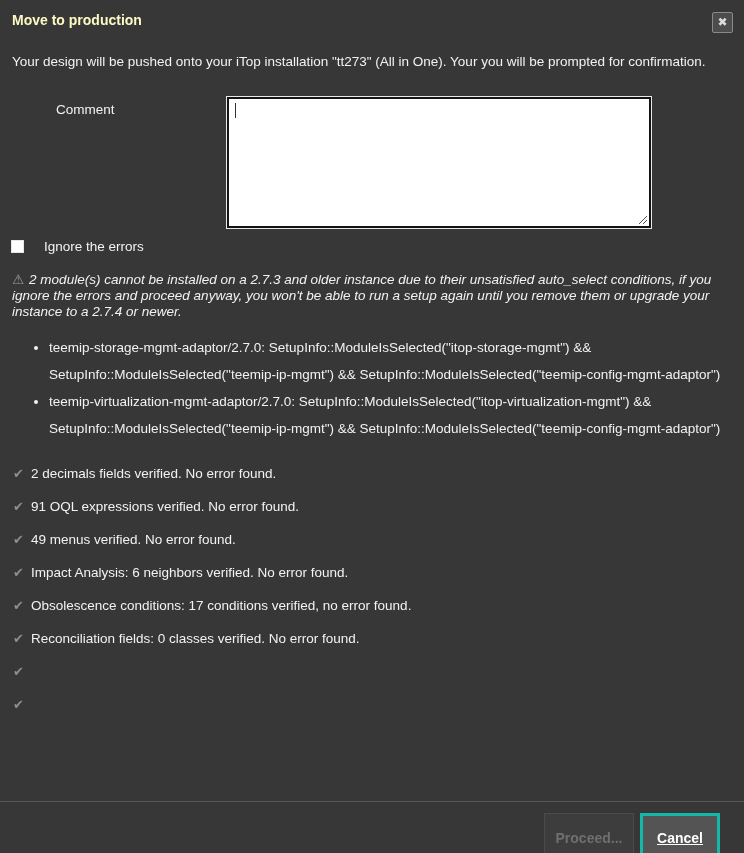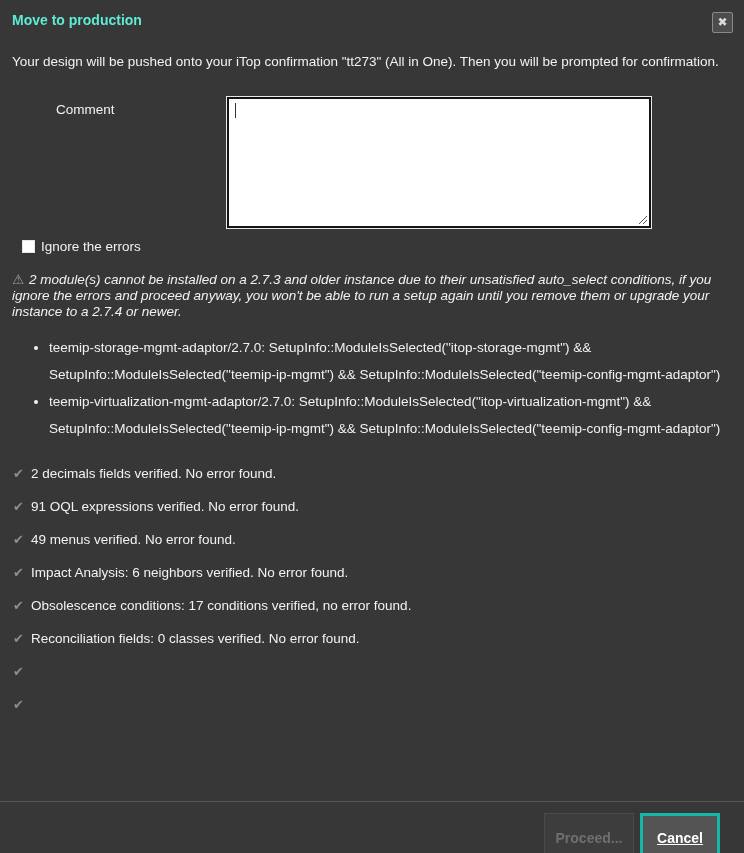--- a/index.html
+++ b/index.html
@@ -15,21 +15,21 @@
     font-family: "Liberation Sans", sans-serif;
     font-size: 13.5px;
     overflow: hidden;
   }
   .dialog-title {
     position: absolute;
     left: 12px;
     top: 12px;
     font-weight: bold;
     font-size: 14px;
-    color: #5eead4;
+    color: #fef9c3;
   }
   .close-btn {
     position: absolute;
     left: 712px;
     top: 12px;
     width: 21px;
     height: 21px;
     background: #4c4c4c;
     border: 1px solid #8a8a8a;
     border-radius: 2px;
@@ -88,25 +88,25 @@
     pointer-events: none;
   }
   .resize-grip {
     position: absolute;
     right: 4px;
     bottom: 4px;
     pointer-events: none;
   }
   .checkbox-row {
     position: absolute;
-    left: 22px;
+    left: 11px;
     top: 239px;
     display: flex;
     align-items: center;
-    gap: 6px;
+    gap: 20px;
   }
   .ignore-checkbox {
     appearance: none;
     -webkit-appearance: none;
     width: 13px;
     height: 13px;
     background: #ffffff;
     border: 1px solid #e6e6e6;
     margin: 0;
     cursor: pointer;
@@ -196,21 +196,21 @@
 </style>
 </head>
 <body>
 
 <div class="dialog-title">Move to production</div>
 
 <button class="close-btn">
   <span>✖</span>
 </button>
 
-<div class="intro-text">Your design will be pushed onto your iTop confirmation "tt273" (All in One). Then you will be prompted for confirmation.</div>
+<div class="intro-text">Your design will be pushed onto your iTop installation "tt273" (All in One). Your you will be prompted for confirmation.</div>
 
 <div class="comment-label">Comment</div>
 
 <div class="textarea-wrap">
   <textarea class="comment-textarea" style=""></textarea>
   <div class="text-caret"></div>
   <svg class="resize-grip" width="10" height="10" viewBox="0 0 10 10">
     <line x1="2" y1="10" x2="10" y2="2" stroke="#555555" stroke-width="1"></line>
     <line x1="6" y1="10" x2="10" y2="6" stroke="#555555" stroke-width="1"></line>
   </svg>

